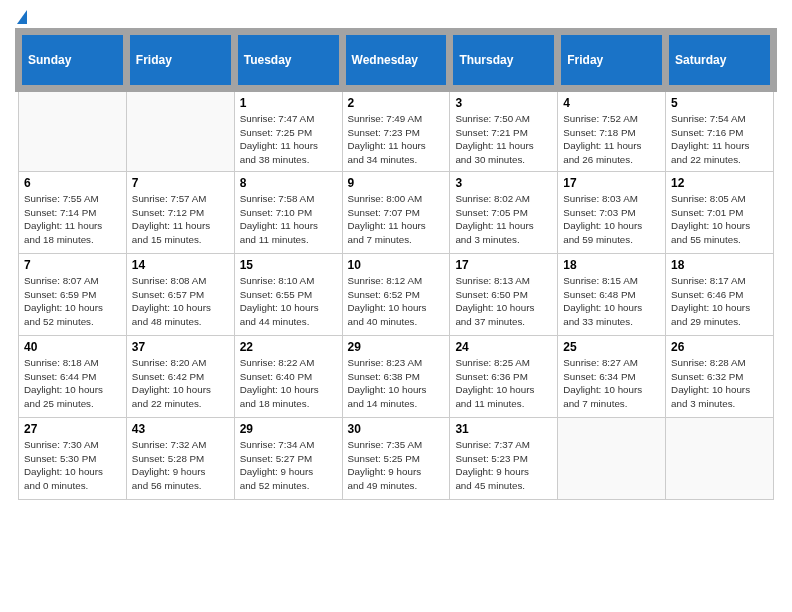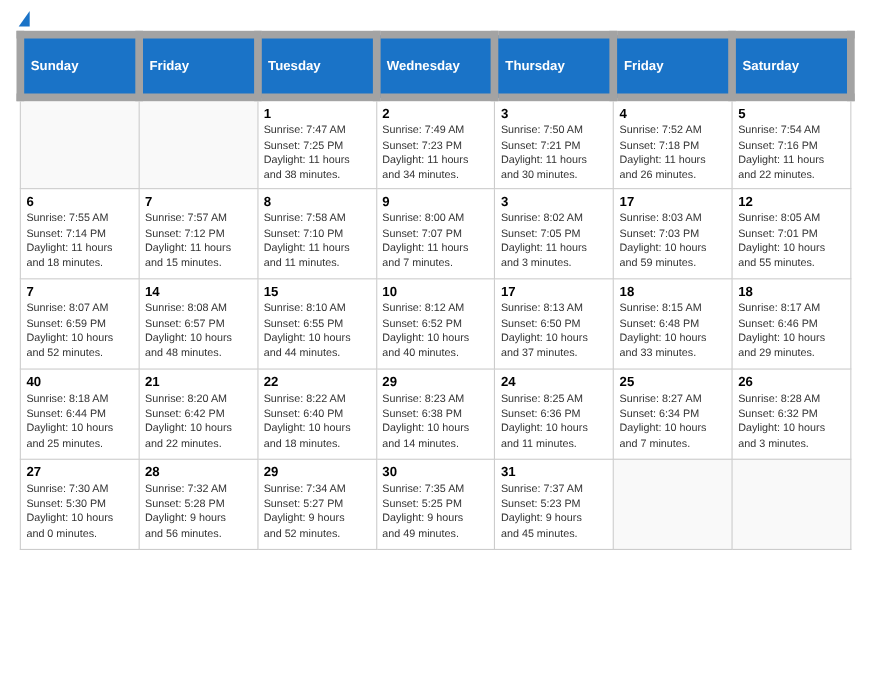--- a/index.html
+++ b/index.html
@@ -204,21 +204,21 @@
             <span class="day-num">18</span>
             <div class="day-info">Sunrise: 8:17 AM<br>Sunset: 6:46 PM<br>Daylight: 10 hours<br>and 29 minutes.</div>
           </td>
         </tr>
         <tr>
           <td>
             <span class="day-num">40</span>
             <div class="day-info">Sunrise: 8:18 AM<br>Sunset: 6:44 PM<br>Daylight: 10 hours<br>and 25 minutes.</div>
           </td>
           <td>
-            <span class="day-num">21</span>
+            <span class="day-num">37</span>
             <div class="day-info">Sunrise: 8:20 AM<br>Sunset: 6:42 PM<br>Daylight: 10 hours<br>and 22 minutes.</div>
           </td>
           <td>
             <span class="day-num">22</span>
             <div class="day-info">Sunrise: 8:22 AM<br>Sunset: 6:40 PM<br>Daylight: 10 hours<br>and 18 minutes.</div>
           </td>
           <td>
             <span class="day-num">29</span>
             <div class="day-info">Sunrise: 8:23 AM<br>Sunset: 6:38 PM<br>Daylight: 10 hours<br>and 14 minutes.</div>
           </td>
@@ -234,21 +234,21 @@
             <span class="day-num">26</span>
             <div class="day-info">Sunrise: 8:28 AM<br>Sunset: 6:32 PM<br>Daylight: 10 hours<br>and 3 minutes.</div>
           </td>
         </tr>
         <tr>
           <td>
             <span class="day-num">27</span>
             <div class="day-info">Sunrise: 7:30 AM<br>Sunset: 5:30 PM<br>Daylight: 10 hours<br>and 0 minutes.</div>
           </td>
           <td>
-            <span class="day-num">28</span>
+            <span class="day-num">43</span>
             <div class="day-info">Sunrise: 7:32 AM<br>Sunset: 5:28 PM<br>Daylight: 9 hours<br>and 56 minutes.</div>
           </td>
           <td>
             <span class="day-num">29</span>
             <div class="day-info">Sunrise: 7:34 AM<br>Sunset: 5:27 PM<br>Daylight: 9 hours<br>and 52 minutes.</div>
           </td>
           <td>
             <span class="day-num">30</span>
             <div class="day-info">Sunrise: 7:35 AM<br>Sunset: 5:25 PM<br>Daylight: 9 hours<br>and 49 minutes.</div>
           </td>

